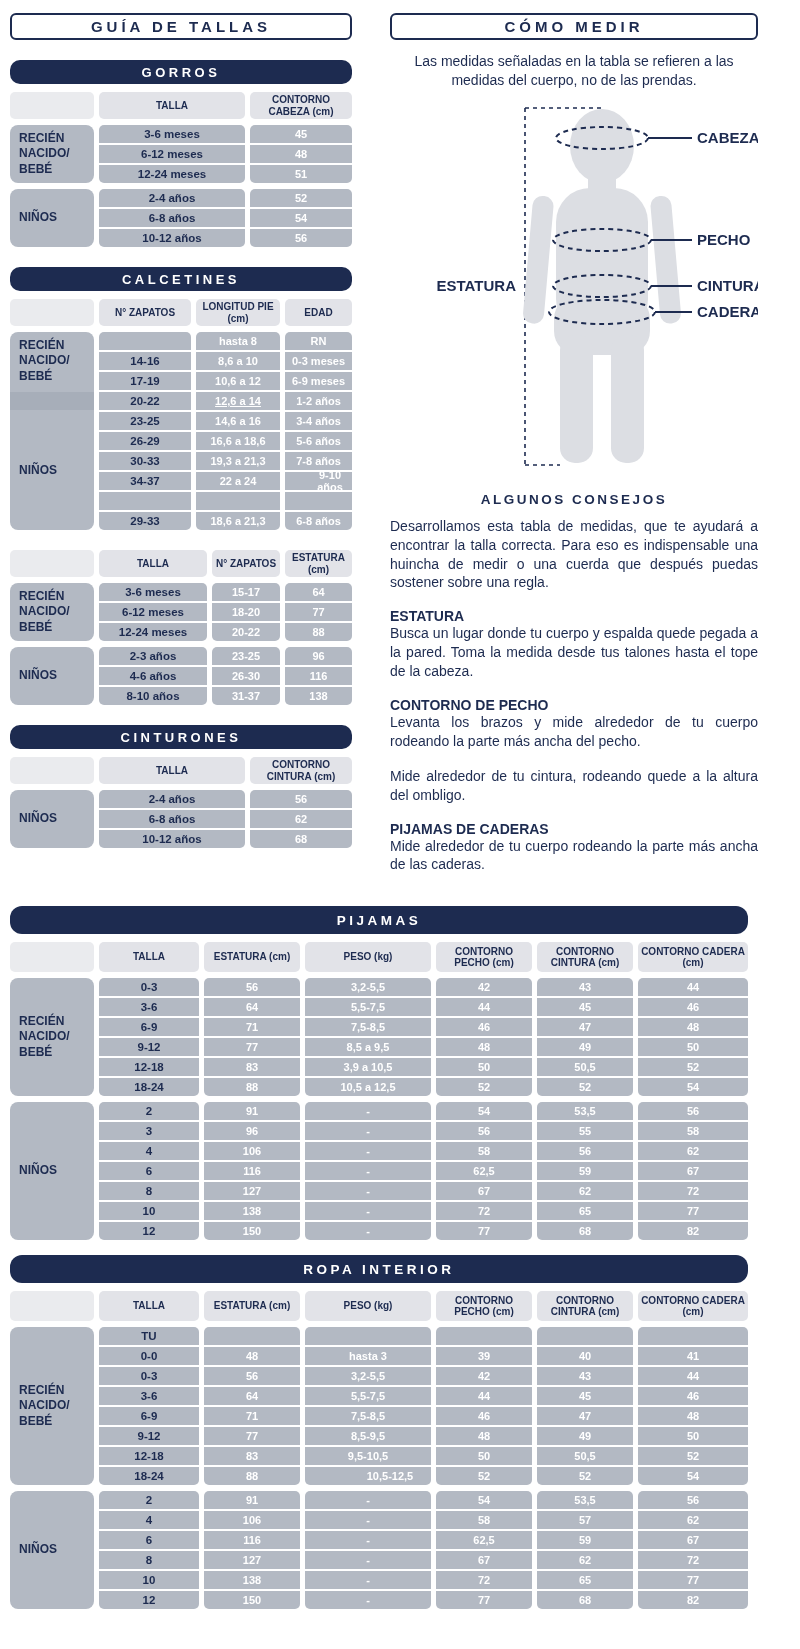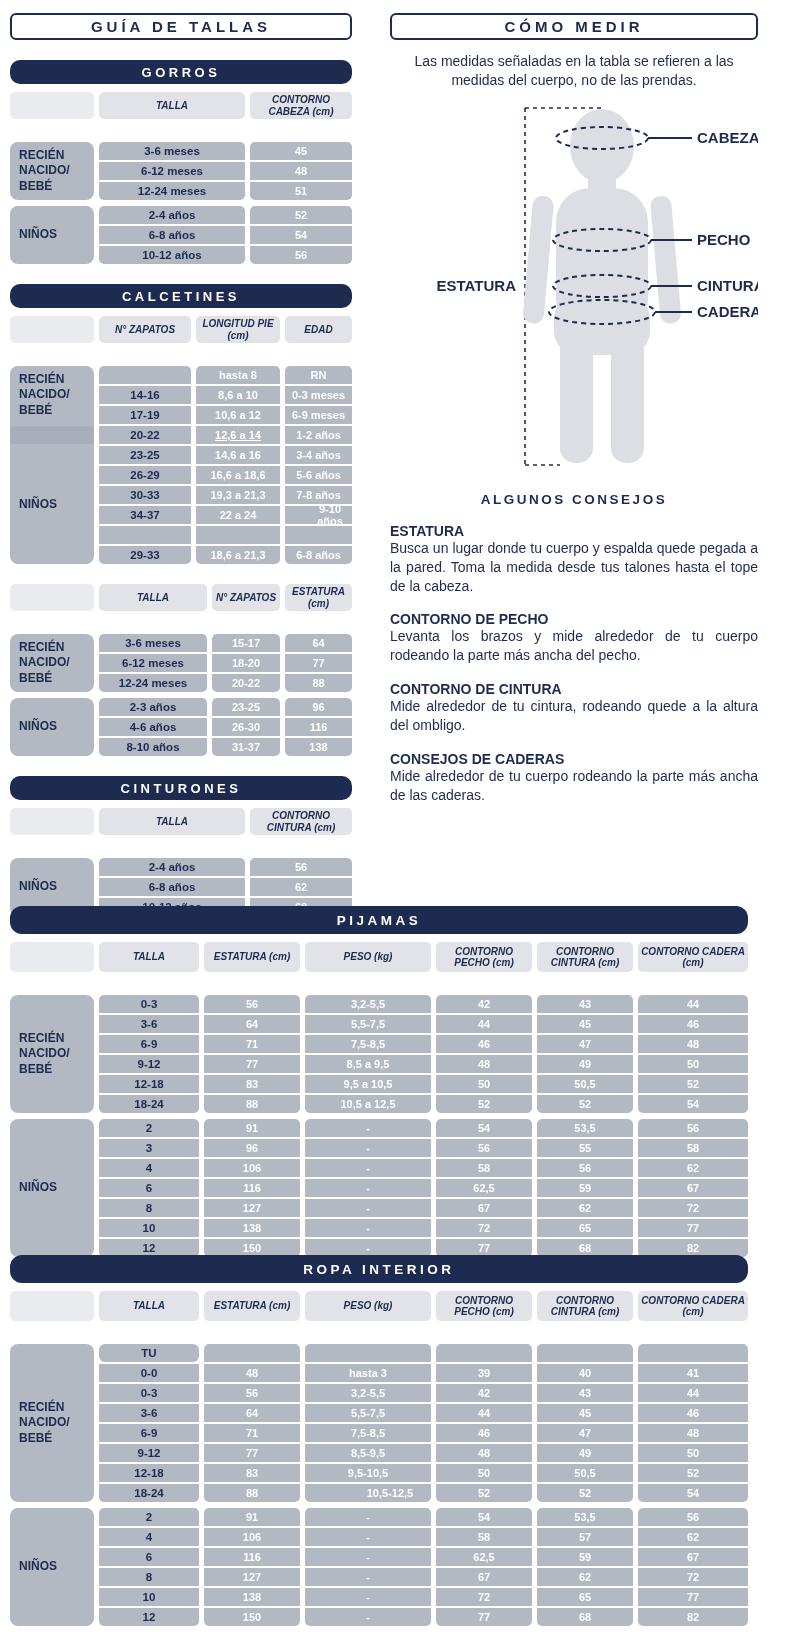--- a/index.html
+++ b/index.html
@@ -20,21 +20,21 @@
     letter-spacing:4px;color:var(--navy);}
 
   .size-table{margin-top:20px;}
   .wide .size-table{margin-top:0;}
   .table-title{background:var(--navy);color:#fff;border-radius:10px;height:24px;
     display:flex;align-items:center;justify-content:center;font-weight:bold;
     font-size:13px;letter-spacing:3.5px;}
   .wide .table-title{height:28px;border-radius:12px;font-size:13.5px;}
 
   .trow,.tbody{display:grid;gap:2px 5px;grid-auto-rows:18px;grid-auto-flow:row;}
-  .thead{margin:8px 0 23px;grid-auto-rows:27px;font-style:italic;}
+  .thead{margin:8px 0 6px;grid-auto-rows:27px;}
   .wide .thead{grid-auto-rows:30px;}
   .tbody + .tbody{margin-top:6px;}
 
   .grid-gorros,.grid-cinturones{grid-template-columns:84px 146px 1fr;}
   .grid-calcetines{grid-template-columns:84px 92px 84px 1fr;}
   .grid-ballerinas{grid-template-columns:84px 108px 68px 1fr;}
   .grid-pijamas,.grid-ropa_interior{grid-template-columns:84px 100px 96px 126px 96px 96px 1fr;}
 
   .corner{background:var(--corner);border-radius:5px;}
   .hcell{background:var(--hcell);border-radius:5px;color:var(--navy);font-weight:bold;
@@ -242,35 +242,35 @@
 
         <text class="dlabel" x="307" y="43">CABEZA</text>
         <text class="dlabel" x="307" y="145">PECHO</text>
         <text class="dlabel" x="307" y="191">CINTURA</text>
         <text class="dlabel" x="307" y="217">CADERA</text>
         <text class="dlabel" x="126" y="191" text-anchor="end">ESTATURA</text>
       </svg>
     </div>
 
     <div class="tips-title">ALGUNOS CONSEJOS</div>
+    <p class="tips-intro">Desarrollamos esta tabla de medidas, que te ayudará a encontrar la talla correcta. Para eso es indispensable una huincha de medir o una cuerda que después puedas sostener sobre una regla.</p>
     <div id="tips-host">
         <div class="tip-section">
           <div class="tip-heading">ESTATURA</div>
           <div class="tip-body">Busca un lugar donde tu cuerpo y espalda quede pegada a la pared. Toma la medida desde tus talones hasta el tope de la cabeza.</div>
         </div>
         <div class="tip-section">
           <div class="tip-heading">CONTORNO DE PECHO</div>
           <div class="tip-body">Levanta los brazos y mide alrededor de tu cuerpo rodeando la parte más ancha del pecho.</div>
         </div>
         <div class="tip-section">
-          <div class="tip-heading">CONTORNO DE CINTURA</div>
           <div class="tip-body">Mide alrededor de tu cintura, rodeando quede a la altura del ombligo.</div>
         </div>
         <div class="tip-section">
-          <div class="tip-heading">CONSEJOS DE CADERAS</div>
+          <div class="tip-heading">PIJAMAS DE CADERAS</div>
           <div class="tip-body">Mide alrededor de tu cuerpo rodeando la parte más ancha de las caderas.</div>
         </div>
       </div>
   </div>
 
   <div id="pijamas-host" class="wide">
       <div class="size-table">
         <div class="table-title">PIJAMAS</div>
         <div class="trow thead grid-pijamas">
           <div class="corner"></div>
@@ -304,21 +304,21 @@
           <div class="cell" style="grid-column: 6;">47</div>
           <div class="cell" style="grid-column: 7;">48</div>
           <div class="cell first" style="grid-column: 2;">9-12</div>
           <div class="cell" style="grid-column: 3;">77</div>
           <div class="cell" style="grid-column: 4;">8,5 a 9,5</div>
           <div class="cell" style="grid-column: 5;">48</div>
           <div class="cell" style="grid-column: 6;">49</div>
           <div class="cell" style="grid-column: 7;">50</div>
           <div class="cell first" style="grid-column: 2;">12-18</div>
           <div class="cell" style="grid-column: 3;">83</div>
-          <div class="cell" style="grid-column: 4;">9,5 a 10,5</div>
+          <div class="cell" style="grid-column: 4;">3,9 a 10,5</div>
           <div class="cell" style="grid-column: 5;">50</div>
           <div class="cell" style="grid-column: 6;">50,5</div>
           <div class="cell" style="grid-column: 7;">52</div>
           <div class="cell first rbot" style="grid-column: 2;">18-24</div>
           <div class="cell rbot" style="grid-column: 3;">88</div>
           <div class="cell rbot" style="grid-column: 4;">10,5 a 12,5</div>
           <div class="cell rbot" style="grid-column: 5;">52</div>
           <div class="cell rbot" style="grid-column: 6;">52</div>
           <div class="cell rbot" style="grid-column: 7;">54</div>
         </div>
@@ -380,21 +380,21 @@
           <div class="hcell">ESTATURA (cm)</div>
           <div class="hcell">PESO (kg)</div>
           <div class="hcell">CONTORNO PECHO (cm)</div>
           <div class="hcell">CONTORNO CINTURA (cm)</div>
           <div class="hcell">CONTORNO CADERA (cm)</div>
         </div>
         <div class="tbody grid-ropa_interior">
           <div class="cat-cell" style="grid-row: 1 / span 8;">
             <div class="cat-label">RECIÉN NACIDO/ BEBÉ</div>
           </div>
-          <div class="cell first rtop" style="grid-column: 2; border-radius: 6px;">TU</div>
+          <div class="cell first rtop" style="grid-column: 2;">TU</div>
           <div class="cell rtop" style="grid-column: 3;"></div>
           <div class="cell rtop" style="grid-column: 4;"></div>
           <div class="cell rtop" style="grid-column: 5;"></div>
           <div class="cell rtop" style="grid-column: 6;"></div>
           <div class="cell rtop" style="grid-column: 7;"></div>
           <div class="cell first" style="grid-column: 2;">0-0</div>
           <div class="cell" style="grid-column: 3;">48</div>
           <div class="cell" style="grid-column: 4;">hasta 3</div>
           <div class="cell" style="grid-column: 5;">39</div>
           <div class="cell" style="grid-column: 6;">40</div>

